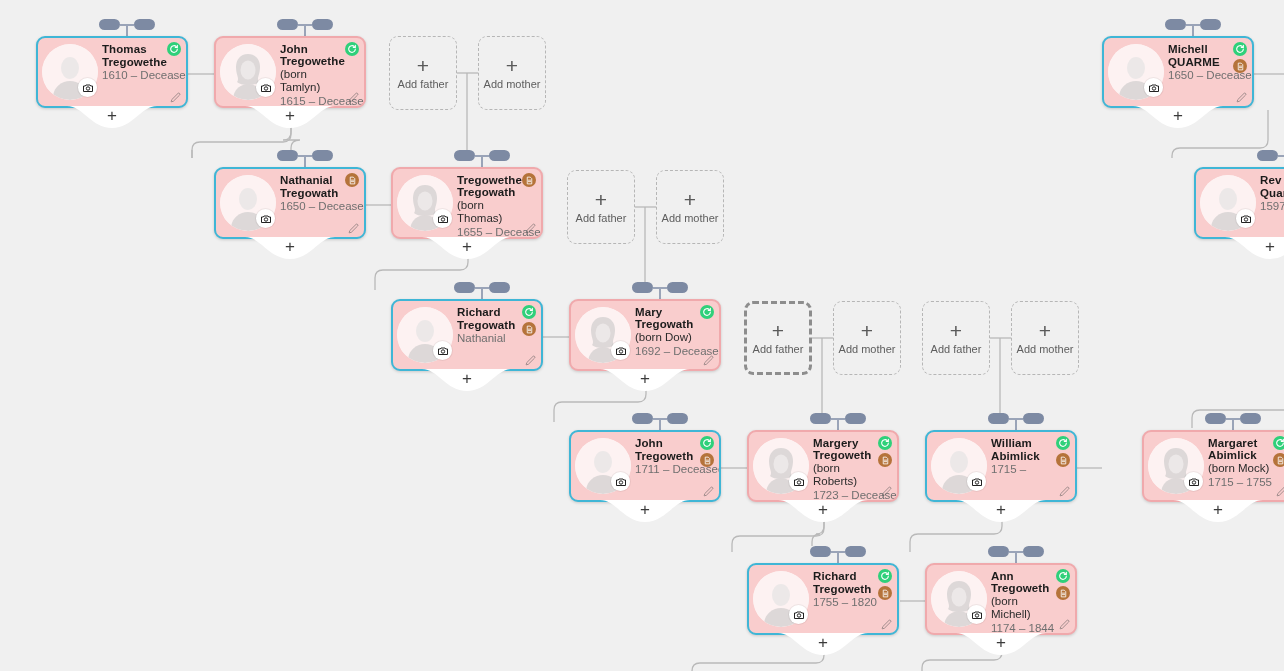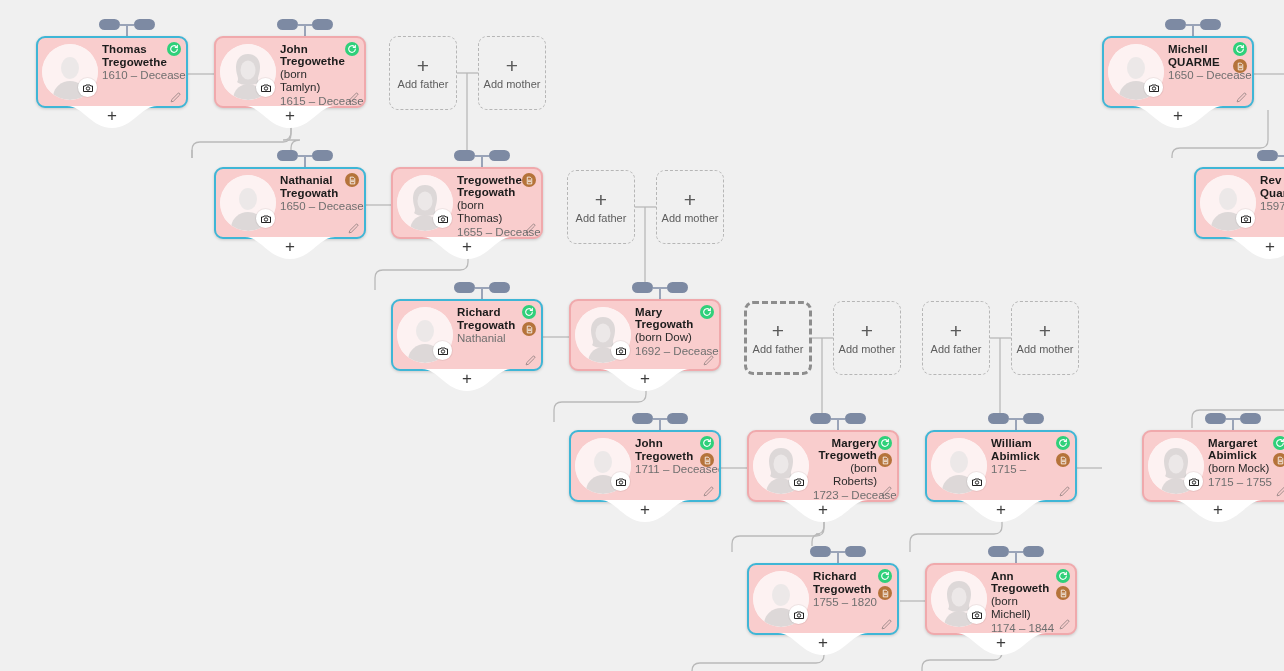--- a/index.html
+++ b/index.html
@@ -482,21 +482,21 @@
             </div>
           </div>
         </div>
         <div class="plustab">
           <svg class="sh" viewBox="0 0 90 28" xmlns="http://www.w3.org/2000/svg">
             <path d="M0 0 H90 C74 0 66 22 45 22 C24 22 16 0 0 0 Z" fill="#ffffff"></path>
           </svg>
           <div class="gl">+</div>
         </div>
       </div>
-      <div class="node" style="left: 747px; top: 430px; text-align: right;">
+      <div class="node" style="left: 747px; top: 430px;">
         <div class="pills">
           <div class="pill" style="left:63px"></div>
           <div class="pillbar" style="left:84px;width:14px"></div>
           <div class="pill" style="left:98px"></div>
           <div class="pillstem" style="left:90px"></div>
         </div>
         <div class="card">
           <div class="inner">
             <div class="avatar">
               <svg viewBox="0 0 56 56" xmlns="http://www.w3.org/2000/svg">

